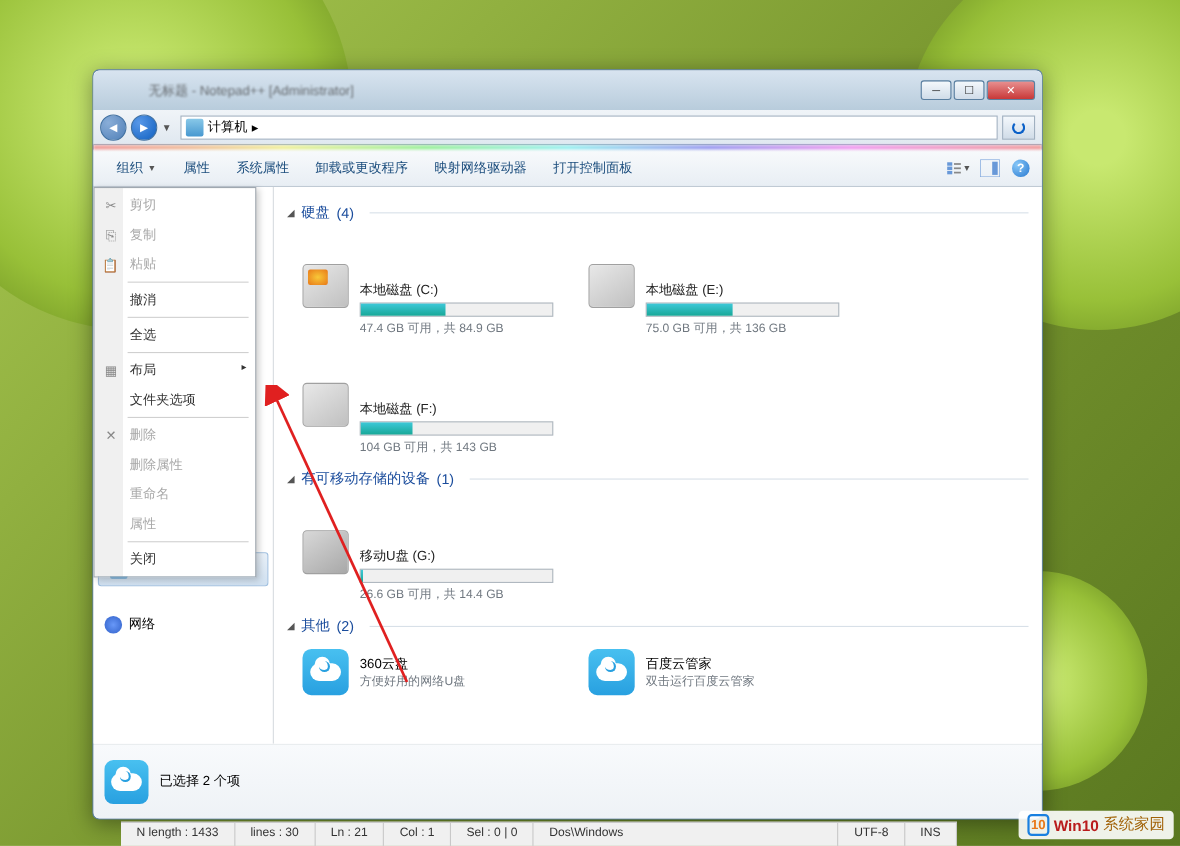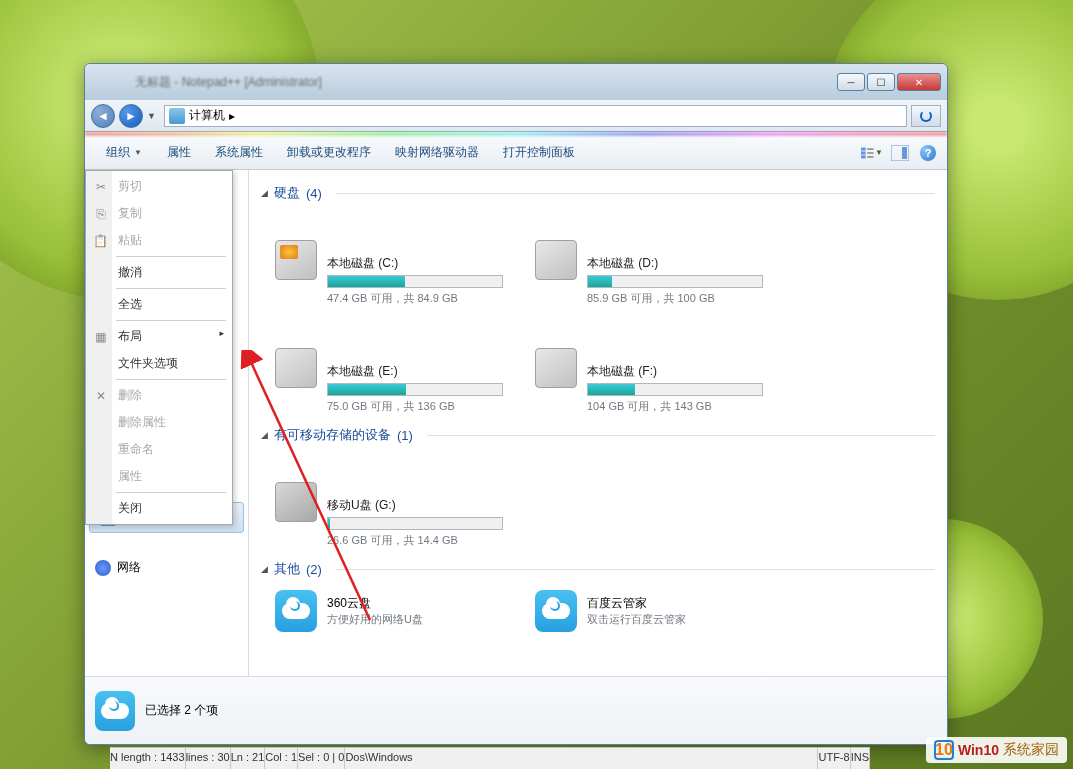--- a/index.html
+++ b/index.html
@@ -73,24 +73,24 @@
 .cloud-shape::before { content: ''; position: absolute; width: 14px; height: 14px; background: #fff; border-radius: 50%; top: -6px; left: 4px; }
 .cloud-shape.open::after { content: ''; position: absolute; width: 8px; height: 8px; border: 2px solid #28a0e0; border-radius: 50%; border-top: none; border-left: none; top: -2px; left: 8px; }
 .other-sub { color: #707880; font-size: 11px; }
 
 .statusbar { height: 68px; border-top: 1px solid #d8dce0; display: flex; align-items: center; padding: 0 10px; gap: 10px; font-size: 12px; background: linear-gradient(#f8fafc, #eef2f6); border-radius: 0 0 6px 6px; }
 .status-icon { width: 40px; height: 40px; background: linear-gradient(#48c0f0, #28a0e0); border-radius: 8px; display: flex; align-items: center; justify-content: center; }
 
 .red-arrow { position: absolute; top: 180px; left: 155px; z-index: 20; pointer-events: none; }
 
 .ext-statusbar { position: absolute; bottom: 0; left: 110px; width: 760px; height: 22px; background: #f0f0f0; border-top: 1px solid #c0c0c0; display: flex; font-size: 11px; color: #333; }
-.ext-cell { padding: 3px 0; border-right: 1px solid #c8c8c8; }
+.ext-cell { padding: 3px 14px; border-right: 1px solid #c8c8c8; }
 
 .watermark { position: absolute; bottom: 6px; right: 6px; display: flex; align-items: center; gap: 4px; background: rgba(255,255,255,0.9); padding: 3px 8px; border-radius: 4px; font-size: 14px; }
-.wm-icon { width: 20px; height: 20px; border: 2px solid #1a80e0; border-radius: 4px; color: #e87818; font-weight: bold; font-size: 16px; display: flex; align-items: center; justify-content: center; }
+.wm-icon { width: 20px; height: 20px; border: 2px solid #1a80e0; border-radius: 4px; color: #e87818; font-weight: bold; font-size: 12px; display: flex; align-items: center; justify-content: center; }
 .wm-text1 { color: #b91c1c; font-weight: bold; }
 .wm-text2 { color: #a16207; }
 </style>
 </head>
 <body>
 
 <div class="bg-leaf leaf1"></div>
 <div class="bg-leaf leaf2"></div>
 <div class="bg-leaf leaf3"></div>
 
@@ -202,30 +202,20 @@
       <div class="drive-name">本地磁盘 (C:)</div>
       <div class="drive-bar">
                 <div class="drive-bar-fill" style="width:44%"></div>
               </div>
       <div class="drive-stats">47.4 GB 可用，共 84.9 GB</div>
     </div>
           </div>
           <div class="drive-item">
     <div class="drive-icon  "></div>
     <div class="drive-info">
-      <div class="drive-name">本地磁盘 (D:)</div>
-      <div class="drive-bar">
-                <div class="drive-bar-fill" style="width:14%"></div>
-              </div>
-      <div class="drive-stats">85.9 GB 可用，共 100 GB</div>
-    </div>
-          </div>
-          <div class="drive-item">
-    <div class="drive-icon  "></div>
-    <div class="drive-info">
       <div class="drive-name">本地磁盘 (E:)</div>
       <div class="drive-bar">
                 <div class="drive-bar-fill" style="width:45%"></div>
               </div>
       <div class="drive-stats">75.0 GB 可用，共 136 GB</div>
     </div>
           </div>
           <div class="drive-item">
     <div class="drive-icon  "></div>
     <div class="drive-info">

